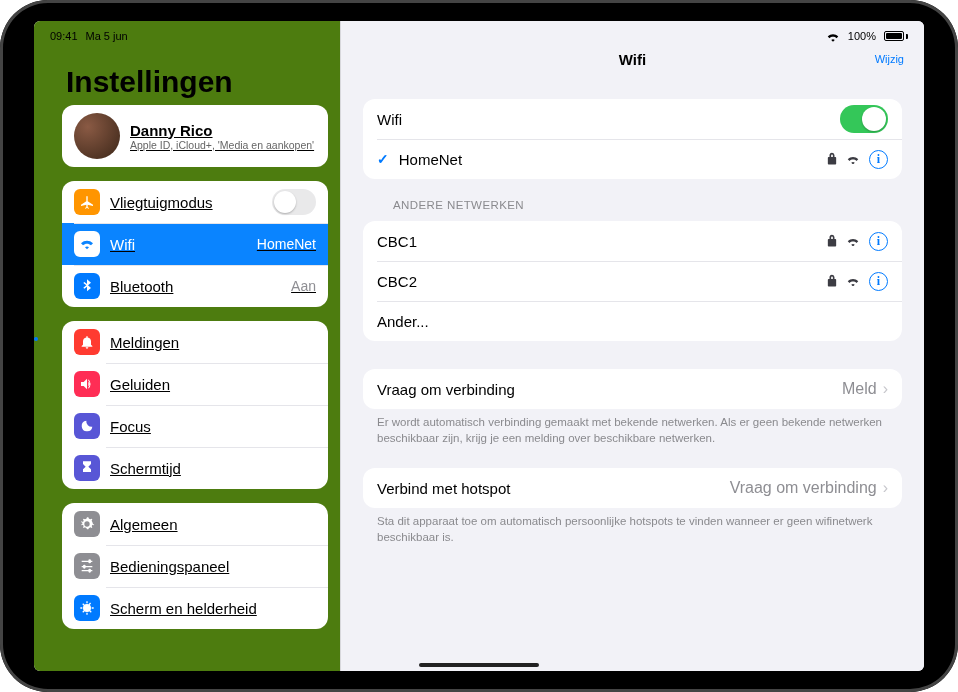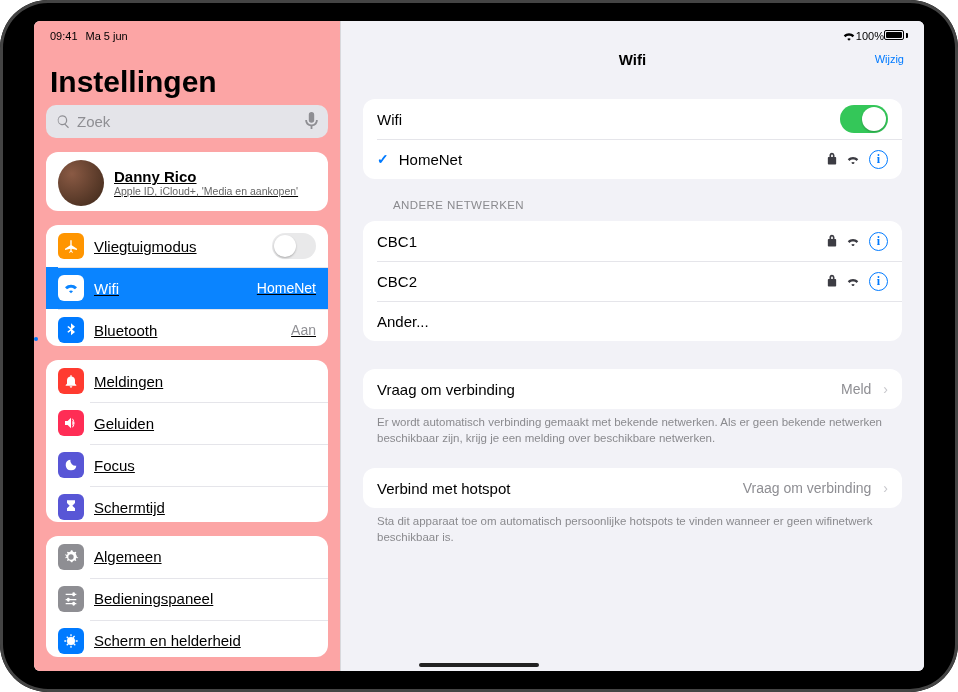--- a/index.html
+++ b/index.html
@@ -1,27 +1,27 @@
 <!DOCTYPE html>
 <html><head>
 <meta charset="utf-8">
 <style>
   * { box-sizing: border-box; -webkit-font-smoothing: antialiased; }
   body { margin:0; background:#fff; font-family: -apple-system, "Helvetica Neue", Arial, sans-serif; display:flex; align-items:center; justify-content:center; height:692px; width:958px;}
   .ipad { width:958px; height:692px; background:#000; border-radius:48px; padding:21px 34px; position:relative; box-shadow: inset 0 0 0 3px #444;}
   .screen { width:100%; height:100%; background:#f2f2f7; border-radius:6px; display:flex; position:relative; overflow:hidden;}
   .statusbar { position:absolute; top:0; left:0; right:0; height:20px; font-size:11px; font-weight:500; display:flex; align-items:center; padding:15px 16px; z-index:10;}
   .statusbar .left { display:flex; gap:8px; }
-  .statusbar .right { margin-left:auto; display:flex; align-items:flex-start; gap:0;}
+  .statusbar .right { margin-left:auto; display:flex; align-items:center; gap:8px;}
   .batt { display:inline-flex; align-items:center; gap:2px;}
   .batt-body { width:20px; height:10px; border:1px solid #000; border-radius:2px; position:relative;}
   .batt-body::after{content:""; position:absolute; top:1px; left:1px; right:1px; bottom:1px; background:#000; border-radius:1px;}
   .batt-cap { width:2px; height:5px; background:#000; border-radius:0 1px 1px 0;}
 
-  .sidebar { width:306px; height:100%; background:#fca5a5; padding:36px 12px 0 12px; display:flex; flex-direction:column; overflow:hidden;}
+  .sidebar { width:306px; height:100%; background:#4d7c0f; padding:36px 12px 0 28px; display:flex; flex-direction:column; overflow:hidden;}
   .sidebar h1 { font-size:30px; font-weight:700; margin:8px 4px 6px;}
   .search { background:#e4e4e9; border-radius:10px; height:34px; display:flex; align-items:center; padding:0 10px; color:#8e8e93; font-size:15px; margin-bottom:14px;}
   .search .mic { margin-left:auto; }
 
   .group { background:#fff; border-radius:12px; margin-bottom:14px; overflow:hidden;}
   .row { display:flex; align-items:center; height:42px; padding:0 12px; position:relative;text-decoration:underline; }
   .row + .row::before {content:""; position:absolute; top:0; left:44px; right:0; height:1px; background:#e5e5ea;}
   .profile { height:62px; }
   .profile .avatar{ width:46px; height:46px; border-radius:50%; background: radial-gradient(circle at 30% 30%, #8a5a44, #3b2618); margin-right:10px;}
   .profile .pt{ font-size:15px; font-weight:600;}
@@ -49,21 +49,21 @@
   .crow .check{ color:#007aff; margin-right:10px; font-weight:700; font-size:14px;}
   .crow .right { margin-left:auto; display:flex; align-items:center; gap:9px;}
   .infob{ width:19px; height:19px; border:1.5px solid #007aff; border-radius:50%; display:flex; align-items:center; justify-content:center; color:#007aff; font-size:12px; font-weight:600; font-family: Georgia, serif;}
   .lock{ width:10px; }
   .wifi-ind{ width:14px; }
   .big-toggle{ width:48px; height:28px; background:#34c759; border-radius:16px; position:relative;}
   .big-toggle::after{content:""; position:absolute; right:2px; top:2px; width:24px; height:24px; background:#fff; border-radius:50%; box-shadow:0 1px 2px rgba(0,0,0,.25);}
 
   .section-h { font-size:11.5px; color:#8a8a8e; letter-spacing:.4px; margin:20px 52px -8px; }
   .footnote { font-size:11.5px; color:#8a8a8e; margin: 6px 36px 0; line-height:1.35; }
-  .crow .val { margin-left:auto; color:#8e8e93; font-size:14px; display:flex; gap:12px;}
+  .crow .val { margin-left:auto; color:#8e8e93; font-size:16px; display:flex; gap:6px;}
   .chev { color:#c7c7cc; }
 
   .home-ind { position:absolute; bottom:4px; left:50%; transform:translateX(-50%); width:120px; height:4px; border-radius:3px; background:#222;}
   .side-ind { position:absolute; left:0px; top:316px; width:4px; height:4px; border-radius:50%; background:#007aff;}
 </style>
 </head>
 <body>
 
 <div class="ipad">
  <div class="screen">
@@ -80,29 +80,20 @@
       <span>100%</span>
       <span class="batt">
             <span class="batt-body"></span>
             <span class="batt-cap"></span>
           </span>
     </div>
   </div>
 
   <div class="sidebar">
     <h1>Instellingen</h1>
-    <div class="search">
-      <svg width="15" height="15" viewBox="0 0 24 24" fill="#8e8e93">
-            <path d="M10 2a8 8 0 015.3 13.9l5.4 5.4-1.4 1.4-5.4-5.4A8 8 0 1110 2zm0 2a6 6 0 100 12 6 6 0 000-12z"></path>
-          </svg>
-      <span style="margin-left:6px">Zoek</span>
-      <svg class="mic" width="13" height="18" viewBox="0 0 14 20" fill="#8e8e93">
-            <path d="M7 12a3 3 0 003-3V3a3 3 0 00-6 0v6a3 3 0 003 3zm5-3a5 5 0 01-10 0H0a7 7 0 006 6.9V19h2v-3.1A7 7 0 0014 9h-2z"></path>
-          </svg>
-    </div>
 
     <div class="group">
       <div class="row profile">
         <div class="avatar"></div>
         <div>
           <div class="pt">Danny Rico</div>
           <div class="ps">Apple ID, iCloud+, 'Media en aankopen'</div>
         </div>
       </div>
     </div>

